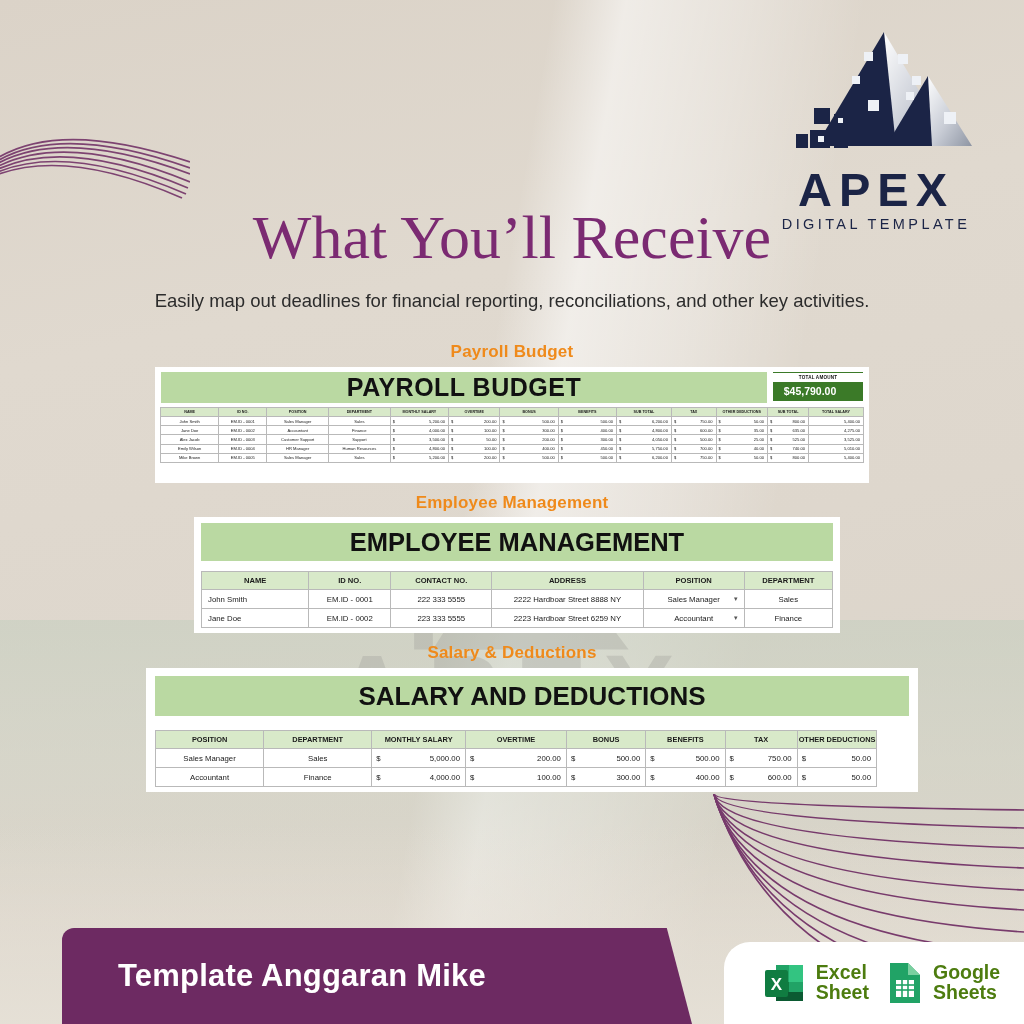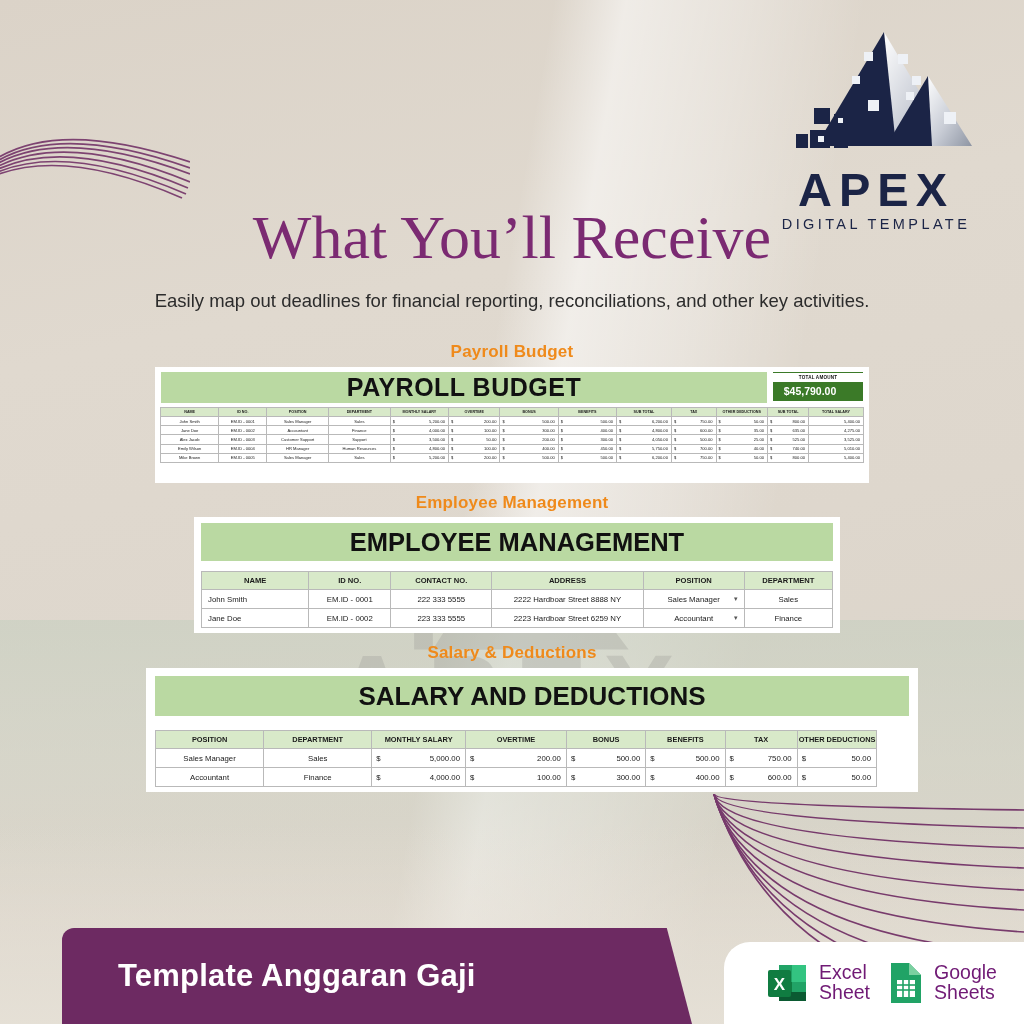--- a/index.html
+++ b/index.html
@@ -152,21 +152,21 @@
   }
 
   
   #badges {
     position: absolute; right: 0; bottom: 0; width: 300px; height: 82px;
     background: #fff; border-top-left-radius: 26px;
     display: flex; align-items: center; justify-content: center; gap: 16px; padding-left: 14px;
   }
   .badge { display: flex; align-items: center; gap: 8px; }
   .badge .badge-label {
-    font-size: 19.5px; font-weight: 400; color: #701a75; line-height: 1.02;
+    font-size: 19.5px; font-weight: 700; color: #4d7c0f; line-height: 1.02;
   }
   .badge .badge-label .l2 { display: block; }
 </style>
 </head>
 <body>
 
 <div id="bg-base"></div>
 <div id="bg-diag-light"></div>
 <div id="bg-greenish"></div>
 <div id="bg-bottom-light"></div>
@@ -468,21 +468,21 @@
         <td class="num"><span class="cur">$</span><span>300.00</span></td>
         <td class="num"><span class="cur">$</span><span>400.00</span></td>
         <td class="num"><span class="cur">$</span><span>600.00</span></td>
         <td class="num"><span class="cur">$</span><span>50.00</span></td>
       </tr>
     </tbody>
   </table>
 </div>
 
 <div id="ribbon">
-  <div class="ribbon-text">Template Anggaran Gaji</div>
+  <div class="ribbon-text">Template Anggaran Mike</div>
 </div>
 
 <div id="badges">
   <div class="badge">
     <svg width="46" height="46" viewBox="0 0 46 46">
       <rect x="14" y="5" width="27" height="17" fill="#21A366"></rect>
       <rect x="27" y="5" width="14" height="17" fill="#33C481"></rect>
       <rect x="14" y="22" width="27" height="10" fill="#107C41"></rect>
       <rect x="27" y="22" width="14" height="10" fill="#21A366"></rect>
       <rect x="14" y="32" width="27" height="9" fill="#0B5A32"></rect>

